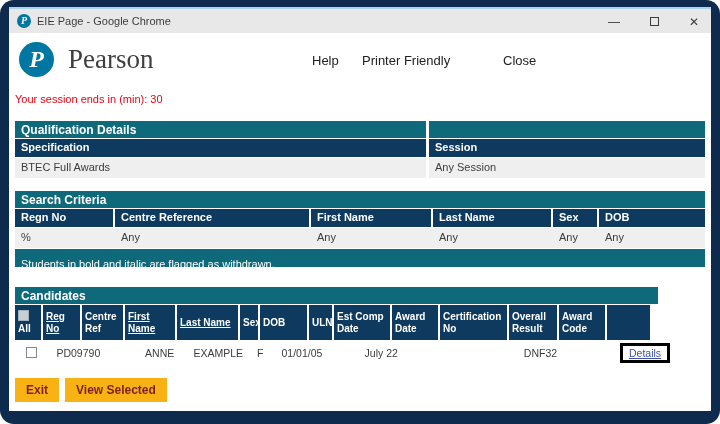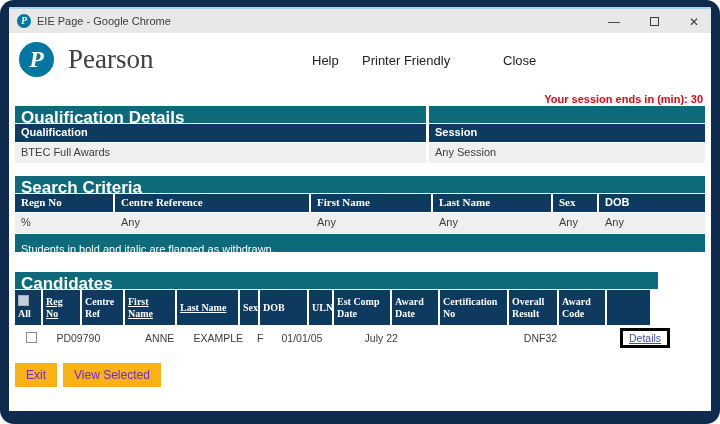--- a/index.html
+++ b/index.html
@@ -27,58 +27,58 @@
   
   .content { padding:4px 6px 0 6px; }
 
   .topbar { position:relative; height:52px; }
   .logo-group { position:absolute; left:4px; top:5px; display:flex; align-items:center; }
   .p-circle { width:35px; height:35px; border-radius:50%; background:#0077a3; color:#ffffff; font-family:"Liberation Serif", serif; font-style:italic; font-weight:bold; font-size:24px; display:flex; align-items:center; justify-content:center; }
   .wordmark { font-family:"Liberation Serif", serif; font-size:27px; color:#3f3f3f; margin-left:14px; }
   .nav-link { position:absolute; top:16px; font-size:13px; color:#222; cursor:pointer; }
   .nav-help { left:297px; } .nav-pf { left:347px; } .nav-close { left:455px;margin-left:33px; }
 
-  .session-line { text-align:right; font-size:11px; font-weight:bold; color:#e30613; margin:4px 2px 1px 0; }
+  .session-line { font-size:11px; font-weight:normal; color:#e30613; margin:4px 2px 16px 0; }
 
   
   .tbl { width:100%; }
-  .teal-bar { background:#0e6a7b; color:#fff; font-size:17px; font-weight:bold; padding:2px 6px; height:17px; }
+  .teal-bar { background:#0e6a7b; color:#fff; font-size:12px; font-weight:bold; padding:2px 6px; height:17px; }
   .navy-row { display:flex; margin-top:1px; }
   .navy-cell { background:#0d3a5e; color:#fff; font-size:11px; font-weight:bold; padding:2px 6px; height:18px; }
   .data-row { display:flex; margin-top:1px; }
   .data-cell { background:#efefef; color:#3c3c3c; font-size:11px; padding:3px 6px; height:20px; }
 
   
   .q-head { display:flex; gap:3px; }
   .q-left { width:411px; } .q-right { flex:1; }
   .gap3 { gap:3px; }
 
   
   .s0{width:100px}.s1{width:196px}.s2{width:122px}.s3{width:120px}.s4{width:46px}.s5{flex:1}
-  .sep { border-right:2px solid #ffffff;font-family:Liberation Serif, serif; }
+  .sep { border-right:2px solid #ffffff; }
   .withdrawn-bar { background:#0e6a7b; color:#fff; font-size:11px; padding:9px 6px; height:17px; margin-top:1px; }
 
   
   .cand { width:643px; margin-top:20px; }
   .cand-head { display:flex; margin-top:1px; }
   .ch { background:#0d3a5e; color:#fff; font-size:10px; font-weight:bold; line-height:1.2; padding:3px 3px; display:flex; flex-direction:column; justify-content:center; min-height:35px; }
   .c0{width:28px}.c1{width:39px}.c2{width:43px}.c3{width:52px}.c4{width:63px}.c5{width:20px}
   .c6{width:49px}.c7{width:25px}.c8{width:58px}.c9{width:48px}.c10{width:69px}.c11{width:48px}
   .c12{width:50px}.c13{width:43px}
   .sortable { text-decoration:underline; cursor:pointer; }
   .cand-row { display:flex; align-items:center; min-height:26px; }
   .cd { font-size:10.5px; color:#3c3c3c; padding:2px 3px;margin-left:8px; }
   .chk { width:11px; height:11px; border:1px solid #8a8a8a; background:#ffffff; display:inline-block; }
   .chk-header { width:11px; height:11px; background:#c8ced4; border:1px solid #9fb0bb; display:inline-block; margin-bottom:2px; }
   .details-box { display:inline-block; border:3px solid #000000; padding:1px 6px; margin-left:2px; }
   .details-link { color:#3f51a3; font-size:10.5px; text-decoration:underline; cursor:pointer; }
 
   
   .actions { margin-top:12px; display:flex; gap:6px; }
-  .btn { background:#f9b214; color:#6d28d9; font-size:12px; font-weight:400; padding:5px 11px; border:none; cursor:pointer; font-family:"Liberation Sans", sans-serif; }
+  .btn { background:#f9b214; color:#7f1d1d; font-size:12px; font-weight:700; padding:5px 11px; border:none; cursor:pointer; font-family:"Liberation Sans", sans-serif; }
 
   .mt13 { margin-top:13px; }
 </style>
 </head>
 <body>
 
 <div class="frame">
   <div class="window">
 
     <div class="titlebar">
@@ -105,21 +105,21 @@
       </div>
 
       <div class="session-line">Your session ends in (min): 30</div>
 
       <div class="tbl">
         <div class="q-head">
           <div class="teal-bar q-left">Qualification Details</div>
           <div class="teal-bar q-right"></div>
         </div>
         <div class="navy-row gap3">
-          <div class="navy-cell q-left">Qualification</div>
+          <div class="navy-cell q-left">Specification</div>
           <div class="navy-cell q-right">Session</div>
         </div>
         <div class="data-row gap3">
           <div class="data-cell q-left">BTEC Full Awards</div>
           <div class="data-cell q-right">Any Session</div>
         </div>
       </div>
 
       <div class="tbl mt13">
         <div class="teal-bar">Search Criteria</div>

